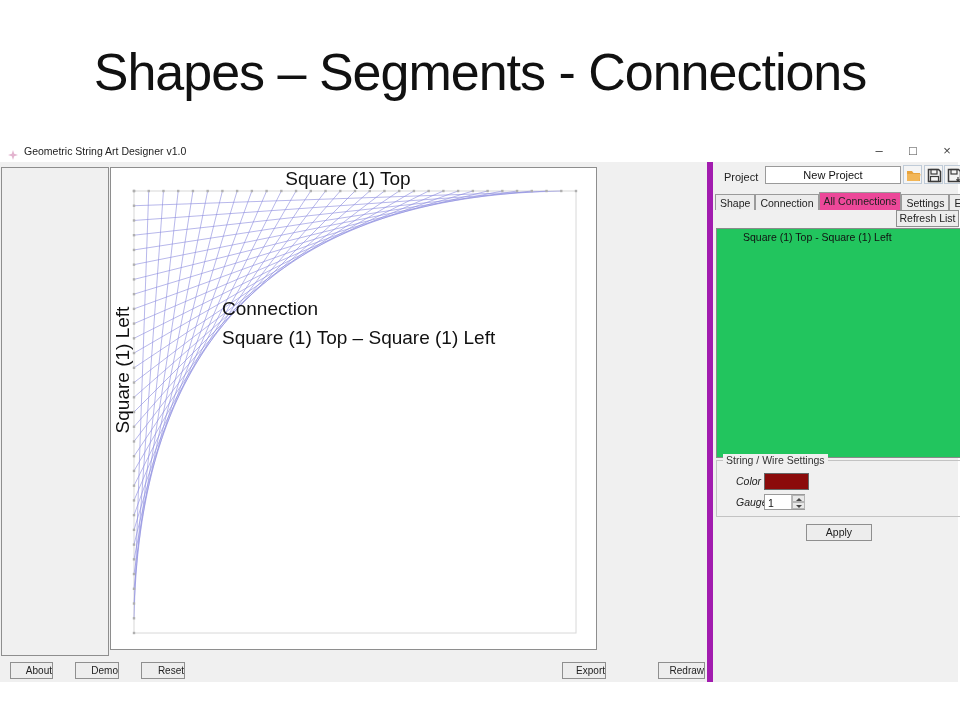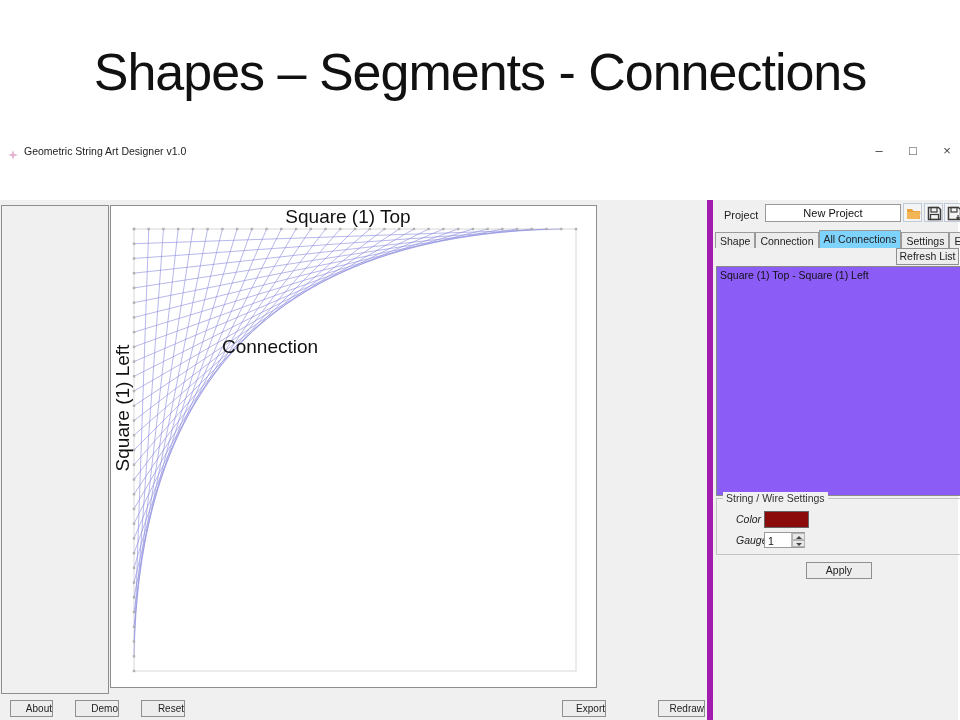--- a/index.html
+++ b/index.html
@@ -13,21 +13,21 @@
   
   .app-window { position:absolute; left:0; top:140px; width:939px; height:542px; background:#fff; }
 
   .titlebar { position:absolute; left:0; top:0; width:100%; height:22px; background:#fff; }
   .app-icon { position:absolute; left:8px; top:6px; width:10px; height:10px; }
   .titlebar-text { position:absolute; left:24px; top:5px; font-size:10.5px; color:#222; }
   .winbtn { position:absolute; top:1px; width:22px; height:19px; text-align:center;
     font-size:13px; color:#444; line-height:19px; }
   .winbtn.min { left:868px; } .winbtn.max { left:902px; } .winbtn.close { left:936px; }
 
-  .client { position:absolute; left:0; top:22px; width:958px; height:520px; background:#f0f0f0;margin-top:38px; }
+  .client { position:absolute; left:0; top:22px; width:958px; height:520px; background:#f0f0f0; }
 
   .left-panel { position:absolute; left:1px; top:5px; width:108px; height:489px;
     background:#f0f0f0; border:1px solid #8e8e8e; }
 
   .canvas-panel { position:absolute; left:110px; top:5px; width:487px; height:483px;
     background:#fff; border:1px solid #8e8e8e; }
   .canvas-panel svg { position:absolute; left:0; top:0; }
   .lbl-top { position:absolute; left:137px; top:0px; width:200px; text-align:center;
     font-size:19px; color:#111; white-space:nowrap; }
   .lbl-left { position:absolute; left:-64px; top:192px; width:150px; height:20px;
@@ -52,28 +52,28 @@
   .icon-btn { position:absolute; top:3px; width:19px; height:19px; background:#f4f4f4;
     border:1px solid #bfcbd8; }
   .icon-btn svg { position:absolute; left:1px; top:1px; }
   .ib-open { left:190px; } .ib-save { left:211px; } .ib-saveas { left:231px; }
 
   .tabs { position:absolute; left:2px; top:30px; width:248px; height:18px;
     white-space:nowrap; overflow:hidden; }
   .tab { display:inline-block; height:16px; margin-top:2px; padding:0 4px;
     font-size:10.5px; line-height:16px; color:#222; background:#ececec;
     border:1px solid #9a9a9a; border-bottom:none; vertical-align:bottom; }
-  .tab.sel { height:18px; margin-top:0; background:#7dd3fc; position:relative; z-index:2; }
+  .tab.sel { height:18px; margin-top:0; background:#ec4899; position:relative; z-index:2; }
 
   .refresh-btn { position:absolute; left:183px; top:48px; width:63px; height:17px;
     background:#ededed; border:1px solid #8f8f8f; font-size:10.5px; color:#222;
     text-align:center; line-height:15px; }
 
   .listbox { position:absolute; left:3px; top:66px; width:245px; height:230px;
-    background:#8b5cf6; border:1px solid #8a8a8a; }
+    background:#22c55e; border:1px solid #8a8a8a;padding-left:23px; }
   .list-item { font-size:10.5px; color:#111; padding:2px 3px; white-space:nowrap; }
 
   .groupbox { position:absolute; left:3px; top:298px; width:245px; height:57px;
     border:1px solid #c3c3c3; }
   .group-title { position:absolute; left:6px; top:-7px; background:#f0f0f0;
     padding:0 3px; font-size:10.5px; color:#333; }
   .g-label { position:absolute; left:19px; font-size:10.5px; color:#222;font-style:italic; }
   .swatch { position:absolute; left:47px; top:12px; width:45px; height:17px;
     border:1px solid #666; }
   .updown { position:absolute; left:47px; top:33px; width:41px; height:16px;
@@ -212,20 +212,21 @@
             <rect x="21.8" y="434.3333333333333" width="2.4" height="2.4" fill="#b0b0b0"></rect>
             <rect x="449.06666666666666" y="21.8" width="2.4" height="2.4" fill="#b0b0b0"></rect>
             <rect x="21.8" y="449.06666666666666" width="2.4" height="2.4" fill="#b0b0b0"></rect>
             <rect x="463.8" y="21.8" width="2.4" height="2.4" fill="#b0b0b0"></rect>
             <rect x="21.8" y="463.8" width="2.4" height="2.4" fill="#b0b0b0"></rect>
           </svg>
         <div class="lbl-top">Square (1) Top</div>
         <div class="lbl-left">Square (1) Left</div>
         <div class="annot">
           <div>Connection</div>
+          <div>Square (1) Top – Square (1) Left</div>
         </div>
       </div>
 
       <div class="bar-btn b-about">About</div>
       <div class="bar-btn b-demo">Demo</div>
       <div class="bar-btn b-reset">Reset</div>
       <div class="bar-btn b-export">Export</div>
       <div class="bar-btn b-redraw">Redraw</div>
 
       <div class="right-panel">

